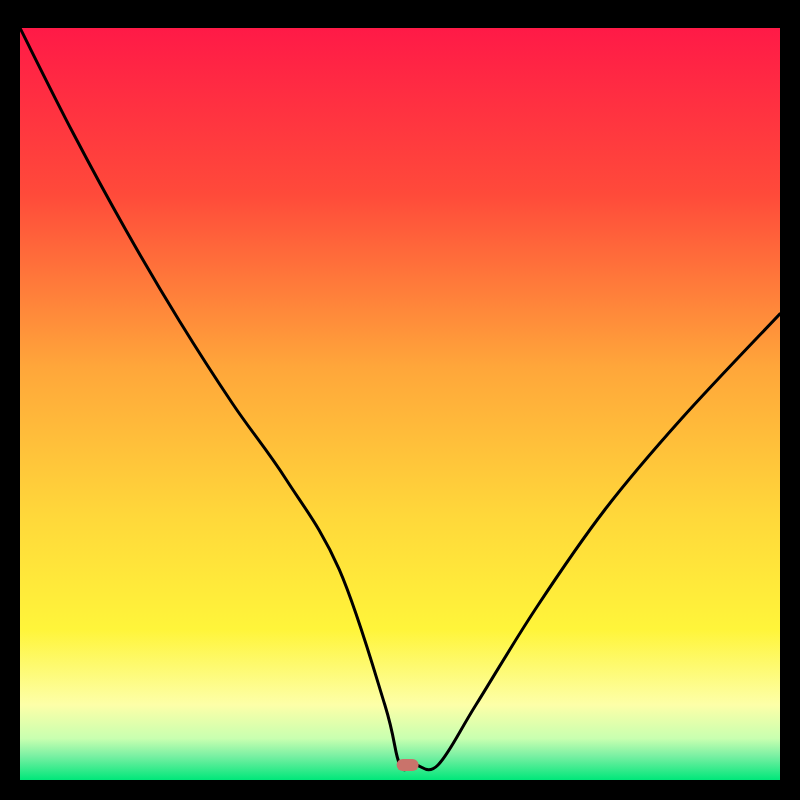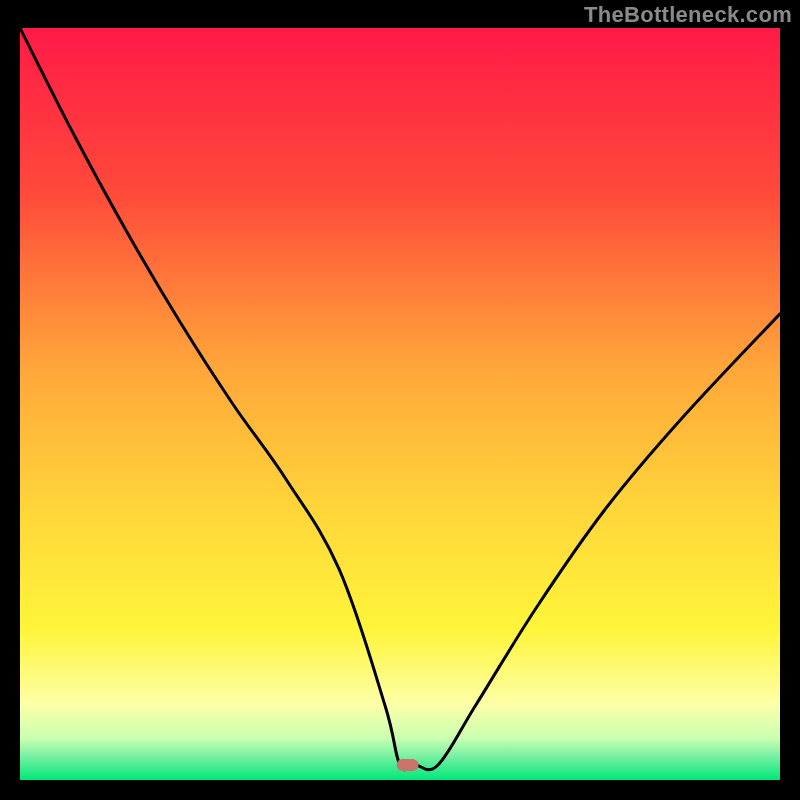--- a/index.html
+++ b/index.html
@@ -30,21 +30,20 @@
   svg {
     position: absolute;
     left: 0;
     top: 0;
   }
 </style>
 </head>
 <body>
 
 <div class="frame">
-  <div class="watermark">TheBottleneck.com</div>
 
   <svg width="800" height="800" viewBox="0 0 800 800">
     <defs>
       <linearGradient id="bg-grad" x1="0" y1="0" x2="0" y2="1">
           <stop offset="0.00%" stop-color="#ff1a47"></stop>
           <stop offset="22.00%" stop-color="#ff4a3a"></stop>
           <stop offset="45.00%" stop-color="#ffa63a"></stop>
           <stop offset="65.00%" stop-color="#ffd83a"></stop>
           <stop offset="80.00%" stop-color="#fff53a"></stop>
           <stop offset="90.00%" stop-color="#fdffa8"></stop>

